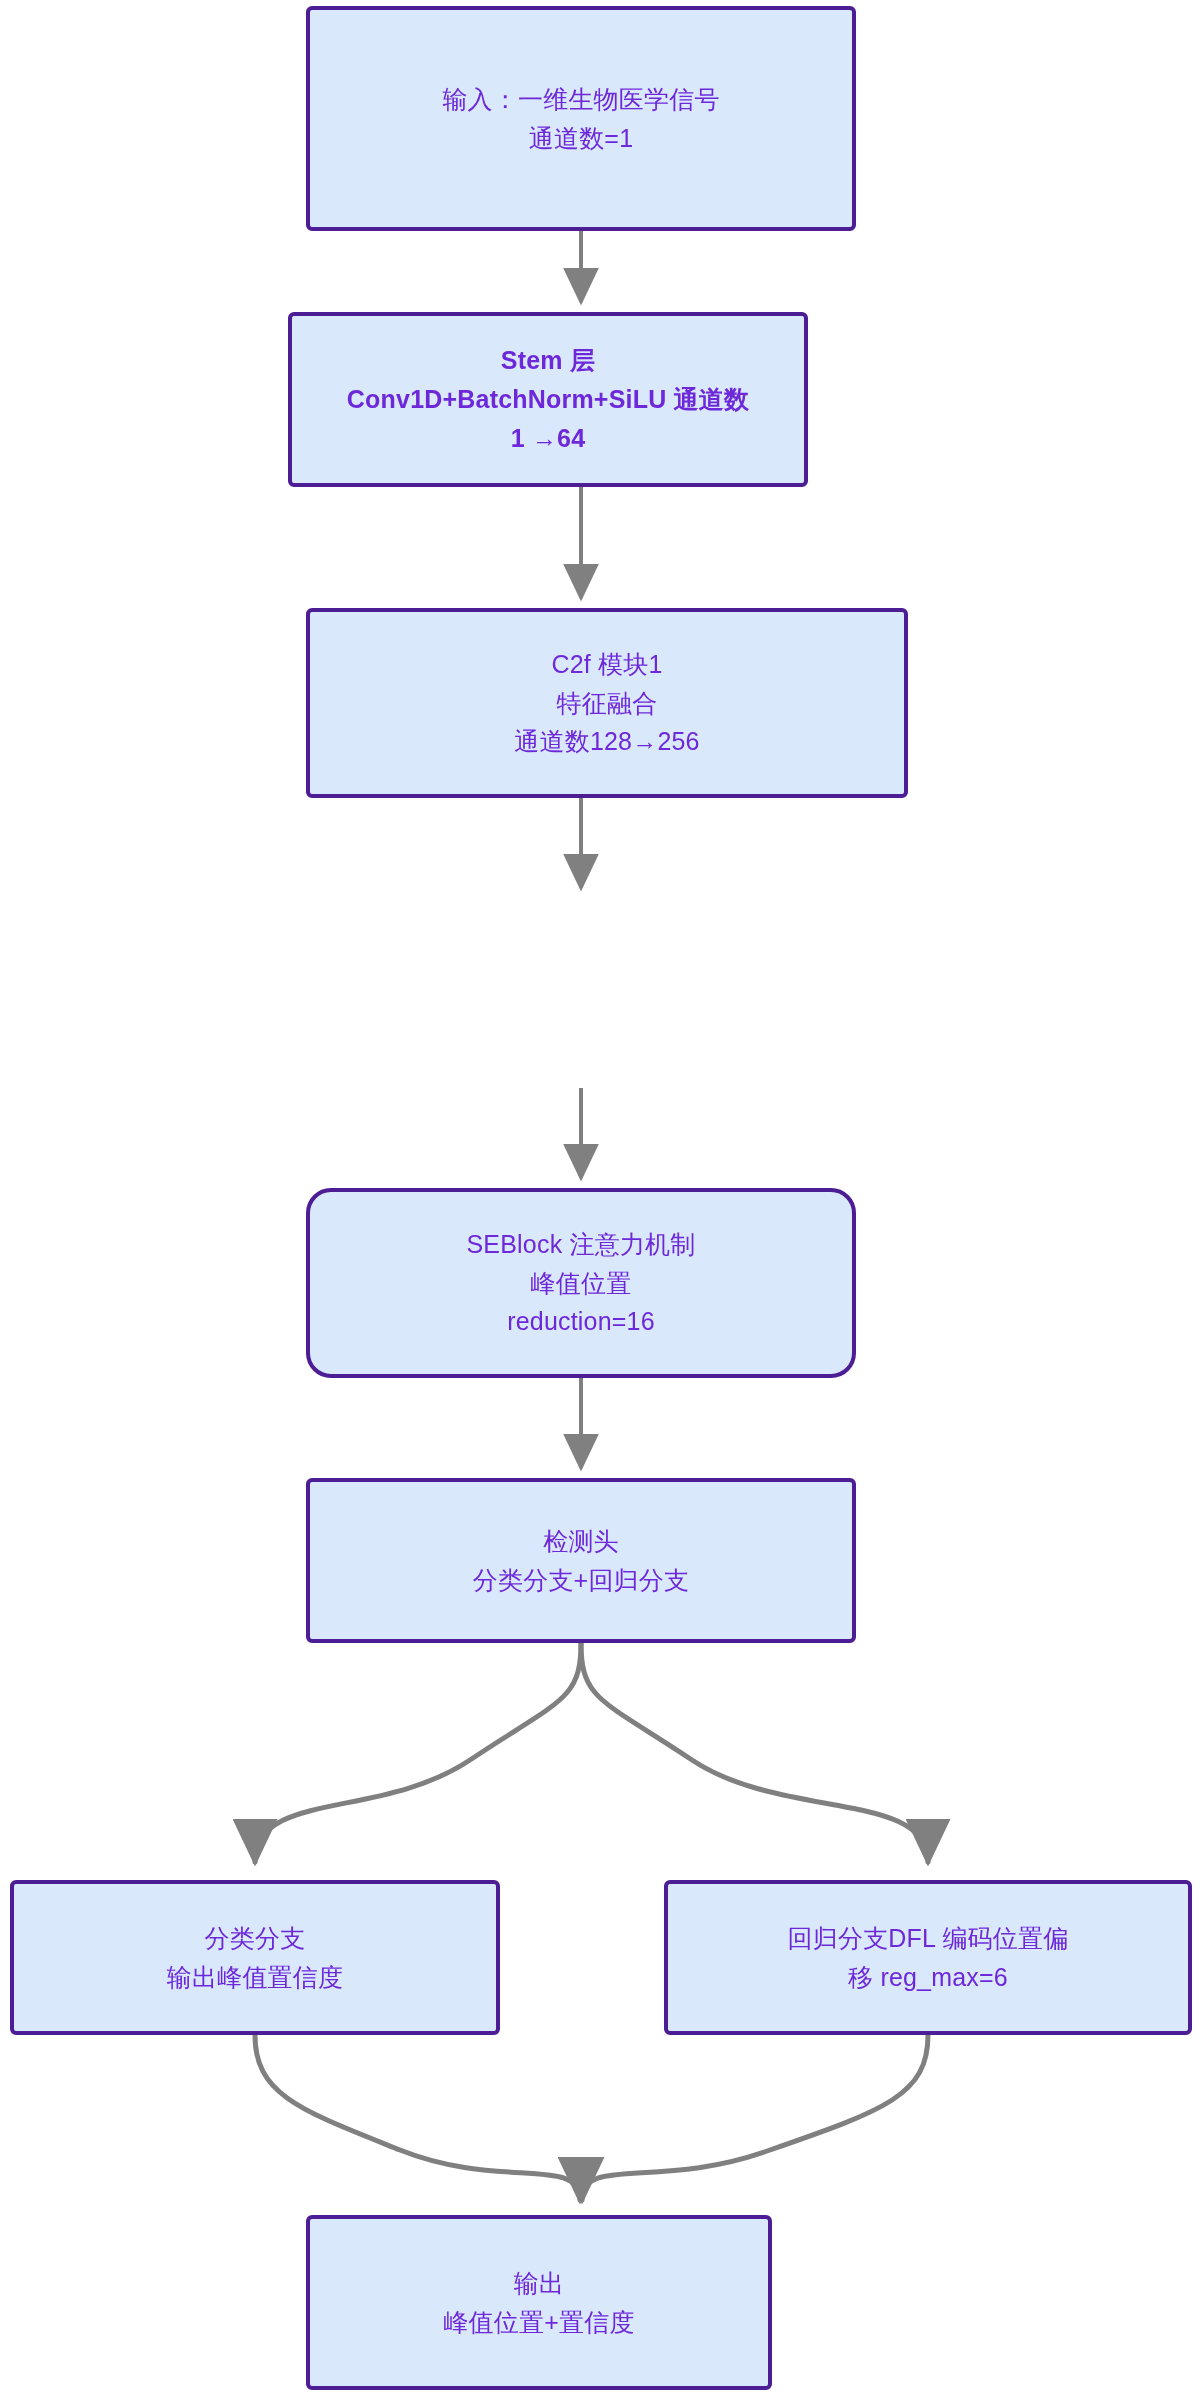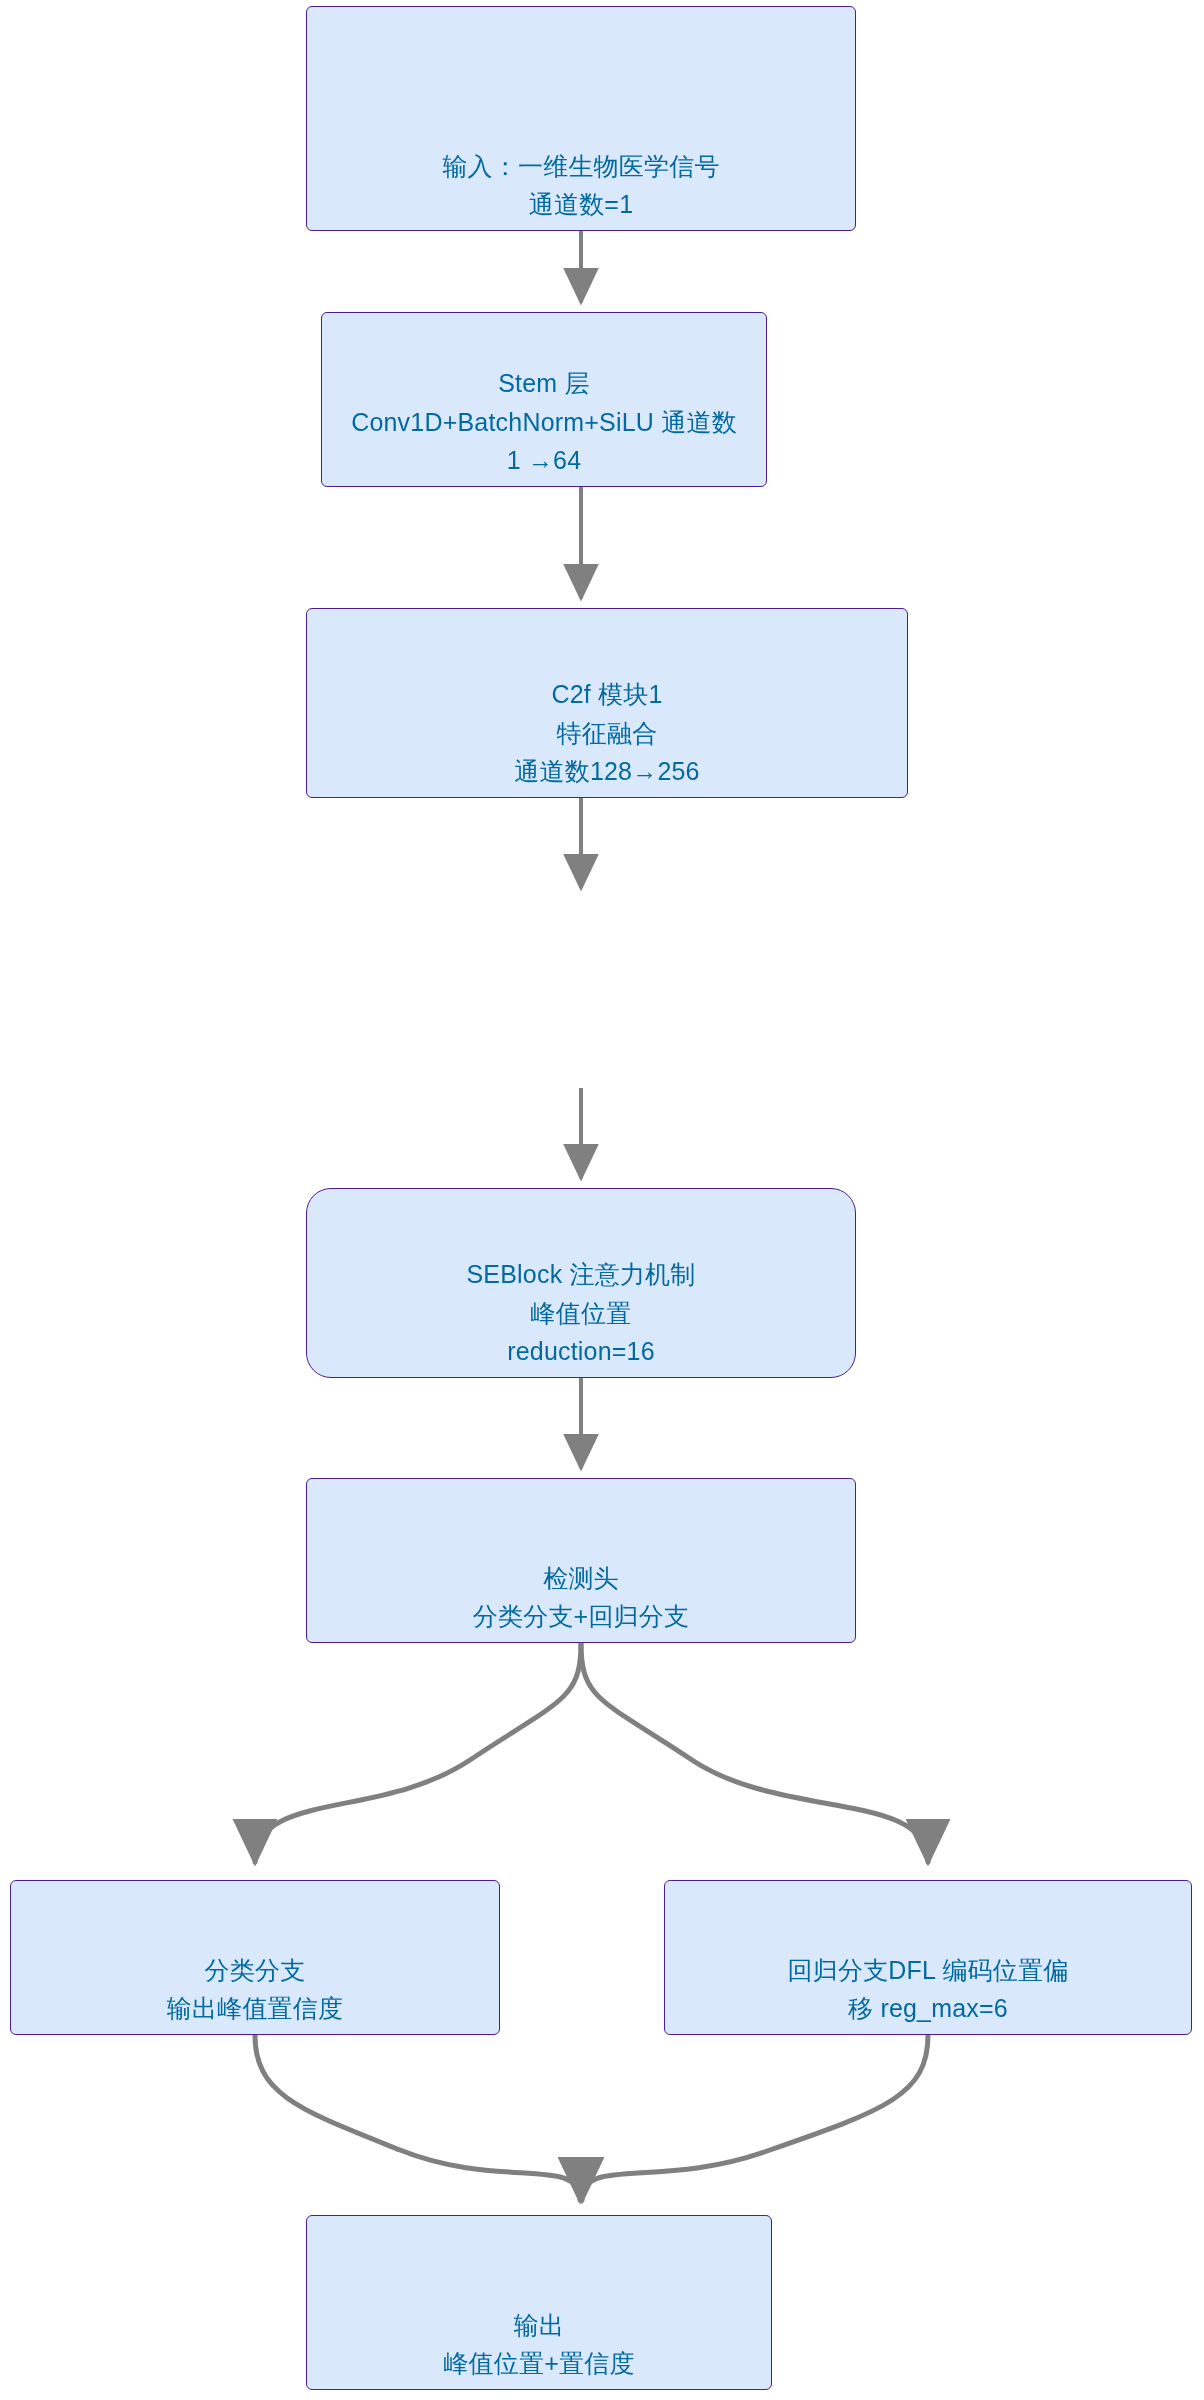--- a/index.html
+++ b/index.html
@@ -22,40 +22,40 @@
     left: 0;
     top: 0;
     width: 1204px;
     height: 2400px;
     pointer-events: none;
   }
   .node {
     position: absolute;
     box-sizing: border-box;
     background: #dae8fc;
-    border: 1px solid #4c1d95;
+    border: 4px solid #4c1d95;
     border-radius: 6px;
     display: flex;
     flex-direction: column;
     align-items: center;
-    justify-content: flex-end;
+    justify-content: center;
     text-align: center;
-    color: #0369a1;
+    color: #6d28d9;
     font-size: 25px;
     line-height: 1.55;
     letter-spacing: 0.2px;
     padding: 6px 14px;
   }
   .node .line {
     display: block;
     white-space: nowrap;
   }
   
   #node-input      { left: 306px; top: 6px;    width: 550px; height: 225px; }
-  #node-stem       { left: 321px; top: 312px;  width: 446px; height: 175px; }
+  #node-stem       { left: 288px; top: 312px;  width: 520px; height: 175px; font-weight: bold; }
   #node-c2f        { left: 306px; top: 608px;  width: 602px; height: 190px; }
   #node-spp        { left: 306px; top: 898px;  width: 550px; height: 190px; }
   #node-seblock    { left: 306px; top: 1188px; width: 550px; height: 190px; border-radius: 25px; }
   #node-head       { left: 306px; top: 1478px; width: 550px; height: 165px; }
   
   #node-cls-branch { left: 10px;   top: 1880px; width: 490px; height: 155px; }
   #node-reg-branch { left: 664px;  top: 1880px; width: 528px; height: 155px; }
   
   #node-output     { left: 306px;  top: 2215px; width: 466px; height: 175px; }
 </style>

